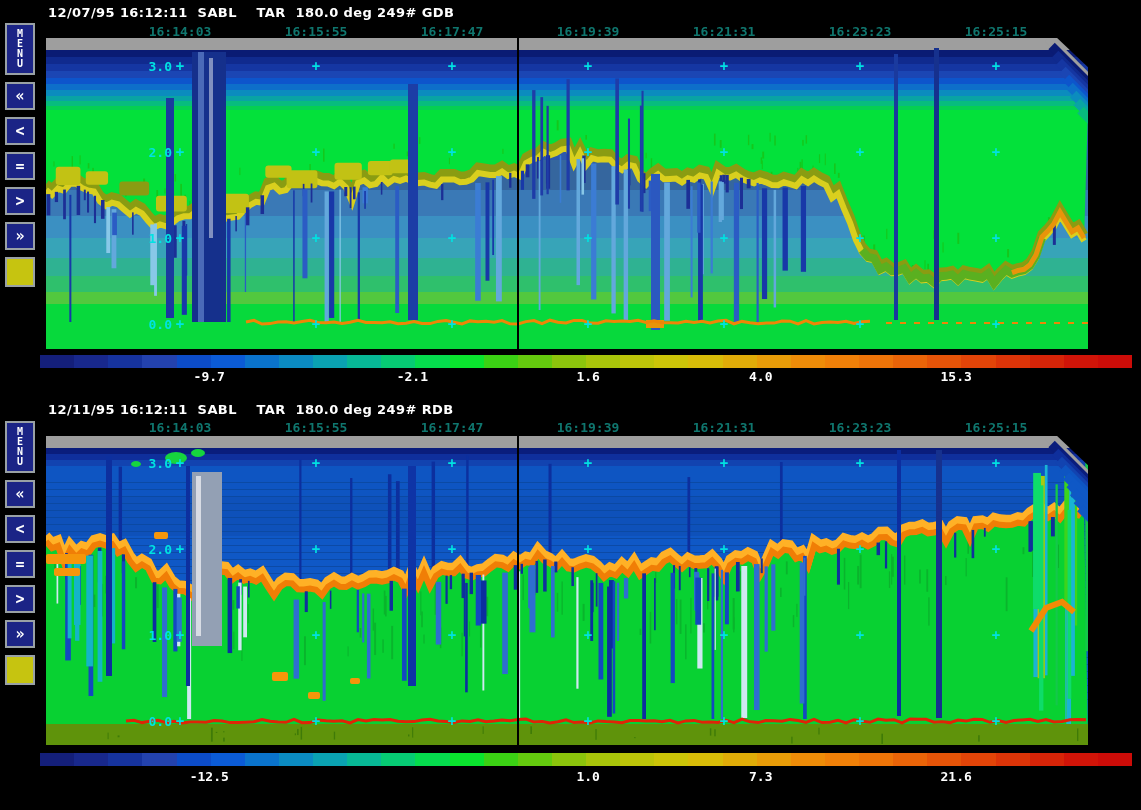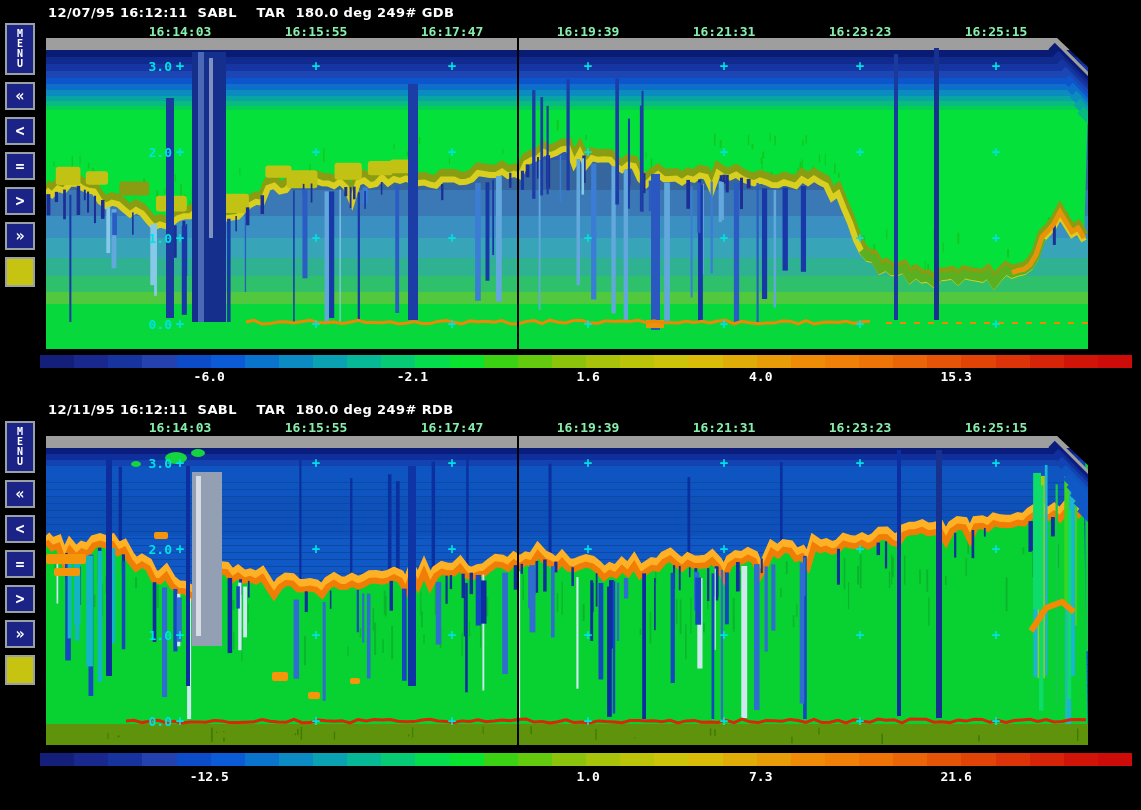--- a/index.html
+++ b/index.html
@@ -3,21 +3,21 @@
 <meta charset="utf-8">
 <style>
   html,body{margin:0;padding:0;background:#000;}
   body{position:relative;width:1141px;height:810px;overflow:hidden;
        font-family:"DejaVu Sans",sans-serif;}
   .abs{position:absolute;}
   .title{left:48px;color:#fff;font:bold 13px "DejaVu Sans",sans-serif;
          white-space:pre;letter-spacing:.4px;}
   #title0{top:5px}#title1{top:402px}
   .ttick{position:absolute;width:96px;margin-left:-48px;text-align:center;
-         color:#86efac;font:bold 13px "DejaVu Sans Mono",monospace;}
+         color:#0f766e;font:bold 13px "DejaVu Sans Mono",monospace;}
   .cbar{left:40px;width:1092px;height:13px;display:flex;}
   .cbar div{flex:1;}
   #cb0{top:355px}#cb1{top:753px}
   .cbl{left:40px;width:1092px;height:16px;}
   #cbl0{top:369px}#cbl1{top:769px}
   .cblabel{position:absolute;transform:translateX(-50%);color:#fff;
            font:bold 13px "DejaVu Sans Mono",monospace;white-space:nowrap;}
   .sidebar{left:5px;width:34px;}
   #side0{top:23px}#side1{top:421px}
   .sbtn{box-sizing:border-box;width:30px;height:28px;margin-bottom:7px;
@@ -349,21 +349,21 @@
       <div style="background: rgb(238, 116, 8);"></div>
       <div style="background: rgb(234, 100, 8);"></div>
       <div style="background: rgb(230, 84, 8);"></div>
       <div style="background: rgb(226, 68, 8);"></div>
       <div style="background: rgb(220, 52, 8);"></div>
       <div style="background: rgb(214, 36, 8);"></div>
       <div style="background: rgb(208, 20, 8);"></div>
       <div style="background: rgb(204, 12, 8);"></div>
     </div>
   <div class="abs cbl" id="cbl0">
-      <span class="cblabel" style="left: 169.26px;">-6.0</span>
+      <span class="cblabel" style="left: 169.26px;">-9.7</span>
       <span class="cblabel" style="left: 372.372px;">-2.1</span>
       <span class="cblabel" style="left: 548.184px;">1.6</span>
       <span class="cblabel" style="left: 720.72px;">4.0</span>
       <span class="cblabel" style="left: 916.188px;">15.3</span>
     </div>
 </section>
 
 <section>
   <div class="abs sidebar" id="side1">
       <div class="sbtn menu">M

